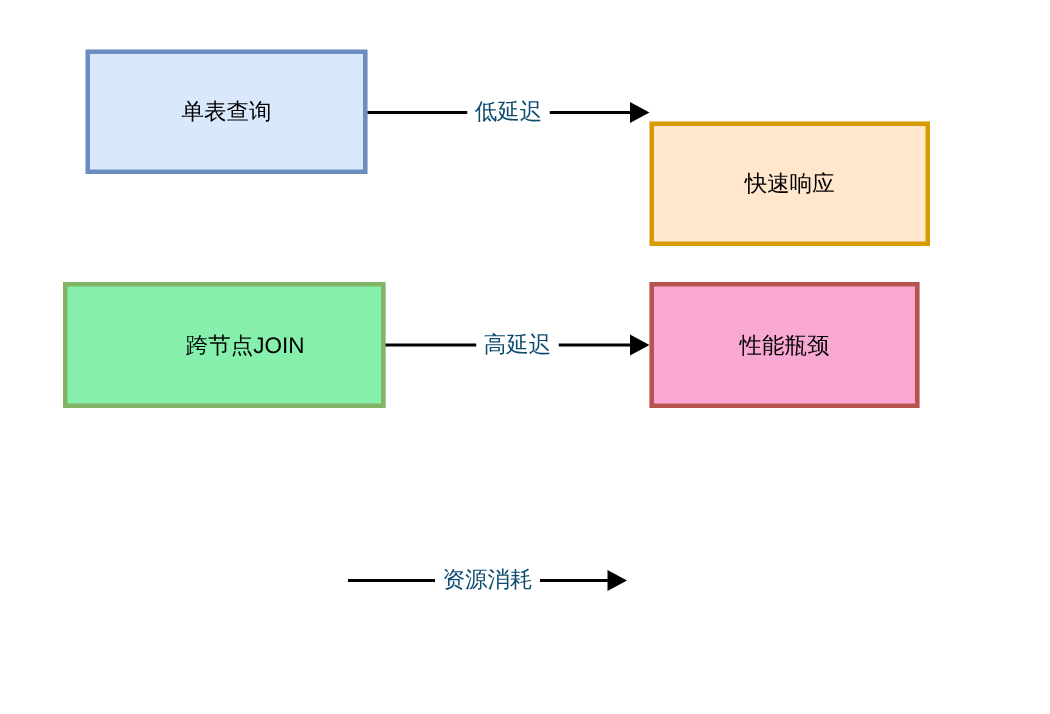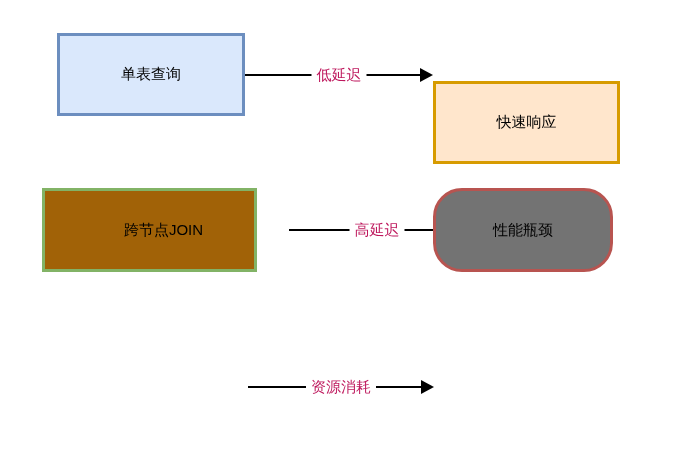--- a/index.html
+++ b/index.html
@@ -34,22 +34,22 @@
   .node-r2-src { left: 42px;  top: 188px; width: 215px; height: 84px; }
   .node-r2-tgt { left: 433px; top: 188px; width: 180px; height: 84px; }
   .node-r3-src { left: 55px;  top: 347px; width: 189px; height: 80px; }
   .node-r3-tgt { left: 430px; top: 346px; width: 190px; height: 81px; }
 
   .connector {
     position: absolute;
     height: 30px;
   }
   .conn-r1 { left: 245px; top: 60px;  width: 188px; }
-  .conn-r2 { left: 257px; top: 215px; width: 176px; margin-left: 32px; }
-  .conn-r3 { left: 248px; top: 372px; width: 186px; text-align: right; }
+  .conn-r2 { left: 257px; top: 215px; width: 176px; }
+  .conn-r3 { left: 232px; top: 372px; width: 186px; text-align: right; }
 
   .conn-line {
     position: absolute;
     left: 0;
     right: 10px;
     top: 50%;
     height: 2px;
     margin-top: -1px;
     background: #000000;
   }
@@ -66,48 +66,48 @@
   }
   .conn-label {
     position: absolute;
     left: 50%;
     top: 50%;
     transform: translate(-50%, -50%);
     background: #ffffff;
     padding: 0 5px;
     font-size: 15px;
     font-weight: 500;
-    color: #be185d;
+    color: #0c4a6e;
     white-space: nowrap;
   }
 </style>
 </head>
 <body>
 
 <div class="canvas">
 
   <div class="node node-r1-src" style="background-color: rgb(218, 232, 252); border-color: rgb(108, 142, 191);">单表查询</div>
 
   <div class="connector conn-r1">
     <div class="conn-line" style="background-color: rgb(0, 0, 0);"></div>
     <div class="conn-arrowhead" style="border-left-color: rgb(0, 0, 0);"></div>
     <span class="conn-label" style="background-color: rgb(255, 255, 255);">低延迟</span>
   </div>
 
   <div class="node node-r1-tgt" style="background-color: rgb(255, 230, 204); border-color: rgb(215, 155, 0);">快速响应</div>
 
-  <div class="node node-r2-src" style="background-color: #a16207; border-color: rgb(130, 179, 102); padding-left: 28px;">跨节点JOIN</div>
+  <div class="node node-r2-src" style="background-color: #86efac; border-color: rgb(130, 179, 102); padding-left: 28px;">跨节点JOIN</div>
 
   <div class="connector conn-r2">
     <div class="conn-line" style="background-color: rgb(0, 0, 0);"></div>
     <div class="conn-arrowhead" style="border-left-color: rgb(0, 0, 0);"></div>
     <span class="conn-label" style="background-color: rgb(255, 255, 255);">高延迟</span>
   </div>
 
-  <div class="node node-r2-tgt" style="background-color: #737373; border-color: rgb(184, 84, 80); border-radius: 29px;">性能瓶颈</div>
+  <div class="node node-r2-tgt" style="background-color: #f9a8d4; border-color: rgb(184, 84, 80);">性能瓶颈</div>
 
 
   <div class="connector conn-r3">
     <div class="conn-line" style="background-color: rgb(0, 0, 0);"></div>
     <div class="conn-arrowhead" style="border-left-color: rgb(0, 0, 0);"></div>
     <span class="conn-label" style="background-color: rgb(255, 255, 255);">资源消耗</span>
   </div>
 
 
 </div>

